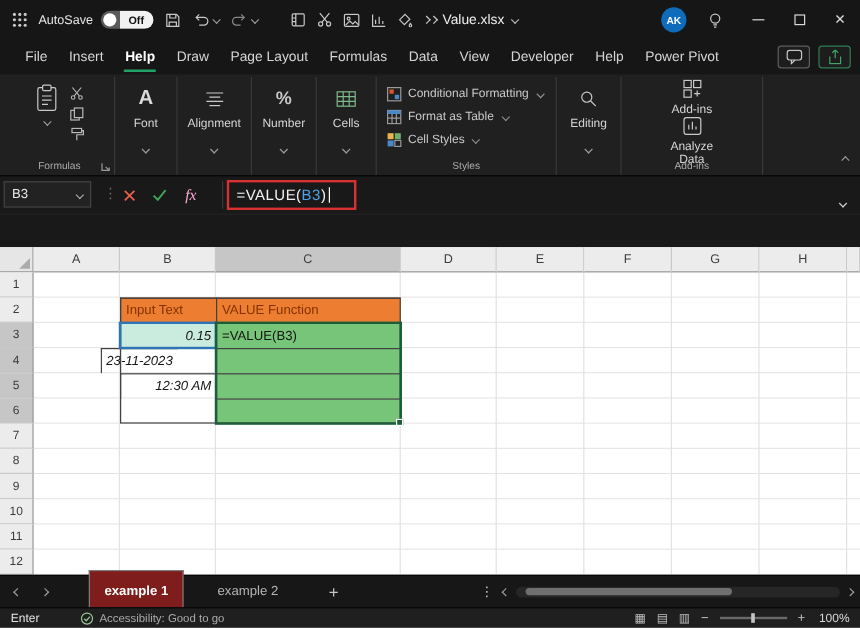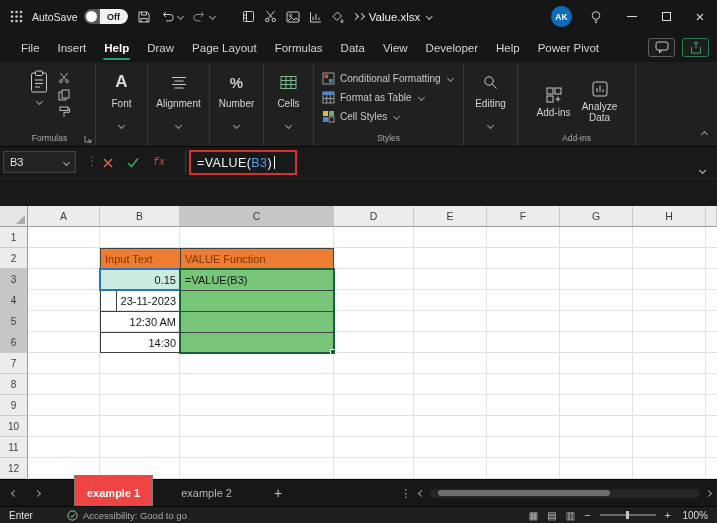--- a/index.html
+++ b/index.html
@@ -52,34 +52,34 @@
   .small-col { display:flex; flex-direction:column; gap:5px; padding-top:2px; }
   .launcher { position:absolute; right:3px; bottom:3px; }
   .collapsed { width:52px; align-items:center; }
   .collapsed .icon { height:28px; display:flex; align-items:center; justify-content:center; }
   .collapsed .lbl { font-size:10px; color:#d5d5d5; margin-top:4px; white-space:nowrap; }
   .collapsed .chevwrap { margin-top:5px; color:#9a9a9a; }
   .g-align { width:62px; } .g-num { width:54px; } .g-cells { width:50px; } .g-edit { width:54px; }
   .g-styles { width:150px; align-items:stretch; padding:5px 8px 14px; }
   .styles-row { display:flex; align-items:center; gap:5px; height:19px; font-size:10px; color:#c9c9c9; white-space:nowrap; }
   .styles-row .chev { color:#8d8d8d; margin-left:2px; }
-  .g-addins { width:118px; flex-direction:row; justify-content:center; padding-top:8px; }
+  .g-addins { width:118px; flex-direction:column; justify-content:center; padding-top:8px; }
   .addin-btn { display:flex; flex-direction:column; align-items:center; gap:4px; font-size:10px; color:#d5d5d5; text-align:center; width:46px; }
   .font-glyph { font-size:17px; font-weight:bold; color:#d9d9d9; }
   .num-glyph { font-size:15px; font-weight:bold; color:#c9c9c9; }
   .ribbon-collapse { position:absolute; right:10px; bottom:5px; color:#9a9a9a; }
 
   
   .fbar { position:absolute; top:146px; left:0; right:0; height:60px; background:#191919; border-top:1px solid #060606; }
   .namebox { position:absolute; left:3px; top:4px; width:73px; height:22px; background:#222; border:1px solid #444;
              display:flex; align-items:center; padding:0 6px; font-size:11px; color:#e8e8e8; }
   .namebox .chev { margin-left:auto; color:#aaa; }
   .fb-handle { position:absolute; left:86px; top:7px; color:#6e6e6e; font-size:12px; letter-spacing:-2px; }
   .fb-btn { position:absolute; top:7px; width:18px; height:17px; display:flex; align-items:center; justify-content:center; }
-  .fx { font-style:italic; font-family:Liberation Mono, monospace; font-size:10px; color:#ef4444; }
+  .fx { font-style:italic; font-family:Liberation Serif, serif; font-size:13px; color:#f9a8d4; }
   .fb-divider { position:absolute; left:185px; top:4px; height:23px; width:1px; background:#3a3a3a; }
   .formula-text { position:absolute; left:197px; top:9px; font-size:12.5px; color:#f2f2f2; letter-spacing:.4px; white-space:nowrap; }
   .formula-ref { color:#4fa0e8; }
   .caret { display:inline-block; width:1px; height:13px; background:#fff; vertical-align:-2px; margin-left:2px; }
   .annotation { position:absolute; left:189px; top:3px; width:108px; height:25px; border:2px solid #d93030; pointer-events:none; }
   .fb-expand { position:absolute; right:12px; top:12px; color:#c9c9c9; }
   .fb-line { position:absolute; left:0; right:0; top:31px; height:1px; background:#242424; }
 
   
   .sheet { position:absolute; top:206px; left:0; width:717px; height:273px; background:#fff; }
@@ -99,35 +99,35 @@
       linear-gradient(#e2e2e2,#e2e2e2), linear-gradient(#e2e2e2,#e2e2e2), linear-gradient(#e2e2e2,#e2e2e2),
       linear-gradient(#e2e2e2,#e2e2e2), linear-gradient(#e2e2e2,#e2e2e2), linear-gradient(#e2e2e2,#e2e2e2),
       linear-gradient(#e2e2e2,#e2e2e2), linear-gradient(#e2e2e2,#e2e2e2),
       repeating-linear-gradient(to bottom, transparent 0px, transparent 20px, #e2e2e2 20px, #e2e2e2 21px);
     background-size:1px 100%,1px 100%,1px 100%,1px 100%,1px 100%,1px 100%,1px 100%,1px 100%,100% 21px;
     background-position:71px 0,151px 0,305px 0,385px 0,458px 0,531px 0,604px 0,677px 0,0 0;
     background-repeat:no-repeat,no-repeat,no-repeat,no-repeat,no-repeat,no-repeat,no-repeat,no-repeat,repeat; }
   .cell { position:absolute; font-size:11px; color:#141414; display:flex; align-items:center;
           padding:0 4px; white-space:nowrap; overflow:hidden;
           border-left:1px solid #414141; border-top:1px solid #414141; }
-  .cell.right { justify-content:flex-end; }
+  .cell.right { justify-content:flex-end;font-style:italic; }
   .hdrcell { background:#ed7d31; color:#833400; font-weight:normal; }
   .greencell { background:#77c578; }
   .refcell { background:#c9ecdf; }
   .tbl-outline { position:absolute; border:1px solid #414141; pointer-events:none; }
   .sel-outline { position:absolute; border:2px solid #1b5e39; pointer-events:none; }
   .fill-handle { position:absolute; width:6px; height:6px; background:#1b5e39; border:1px solid #fff; }
   .ref-outline { position:absolute; border:2px solid #2e75b6; pointer-events:none; }
 
   
   .tabbar { position:absolute; top:479px; left:0; right:0; height:27px; background:#171717;
             border-top:1px solid #050505; display:flex; align-items:center; }
   .nav-ar { color:#9a9a9a; display:inline-flex; }
   .sheet-tab.active { margin-left:34px; padding:0 12px; height:36px; display:flex; align-items:center;
-            font-size:11px; color:#fff; font-weight:bold; border:1px solid #7a7a7a; border-bottom:2px solid #21a366; background:#ef4444; }
+            font-size:11px; color:#fff; font-weight:bold; border:1px solid #7a7a7a; border-bottom:2px solid #21a366; background:#7f1d1d; }
   .sheet-tab.inactive { margin-left:16px; padding:0 12px; color:#b5b5b5; font-size:11px; }
   .add-tab { margin-left:30px; color:#c5c5c5; font-size:14px; line-height:1; }
   .kebab { margin-left:118px; color:#c5c5c5; font-size:11px; }
   .hscroll { display:flex; align-items:center; flex:1; margin:0 6px 0 8px; }
   .hs-track { flex:1; height:9px; background:#262626; border-radius:5px; position:relative; margin:0 6px; }
   .hs-thumb { position:absolute; left:8px; top:1.5px; width:172px; height:6px; background:#6f6f6f; border-radius:3px; }
 
   
   .statusbar { position:absolute; top:506px; left:0; right:0; bottom:0; background:#1f1f1f;
                border-top:1px solid #060606; display:flex; align-items:center; padding:0 9px;
@@ -470,23 +470,22 @@
     <div class="rowhdr" style="top:147px">7</div>
     <div class="rowhdr" style="top:168px">8</div>
     <div class="rowhdr" style="top:189px">9</div>
     <div class="rowhdr" style="top:210px">10</div>
     <div class="rowhdr" style="top:231px">11</div>
     <div class="rowhdr" style="top:252px">12</div>
 
     <div class="cell hdrcell" style="left:100px;top:42px;width:80px;height:21px">Input Text</div>
     <div class="cell hdrcell" style="left:180px;top:42px;width:154px;height:21px">VALUE Function</div>
     <div class="cell refcell right" style="left:100px;top:63px;width:80px;height:21px">0.15</div>
-    <div class="cell right" style="left:116px;top:84px;width:64px;height:21px">23-11-2023</div>
+    <div class="cell right" style="left:84px;top:84px;width:64px;height:21px">23-11-2023</div>
     <div class="cell right" style="left:100px;top:105px;width:80px;height:21px">12:30 AM</div>
-    <div class="cell right" style="left:100px;top:126px;width:80px;height:21px">14:30</div>
     <div class="cell greencell" style="left:180px;top:63px;width:154px;height:21px">=VALUE(B3)</div>
     <div class="cell greencell" style="left:180px;top:84px;width:154px;height:21px"></div>
     <div class="cell greencell" style="left:180px;top:105px;width:154px;height:21px"></div>
     <div class="cell greencell" style="left:180px;top:126px;width:154px;height:21px"></div>
 
     <div class="tbl-outline" style="left:100px;top:42px;width:234px;height:105px"></div>
     <div class="ref-outline" style="left:99px;top:62px;width:82px;height:23px"></div>
     <div class="sel-outline" style="left:179px;top:62px;width:156px;height:86px"></div>
     <div class="fill-handle" style="left:330px;top:143px"></div>
   </div>

